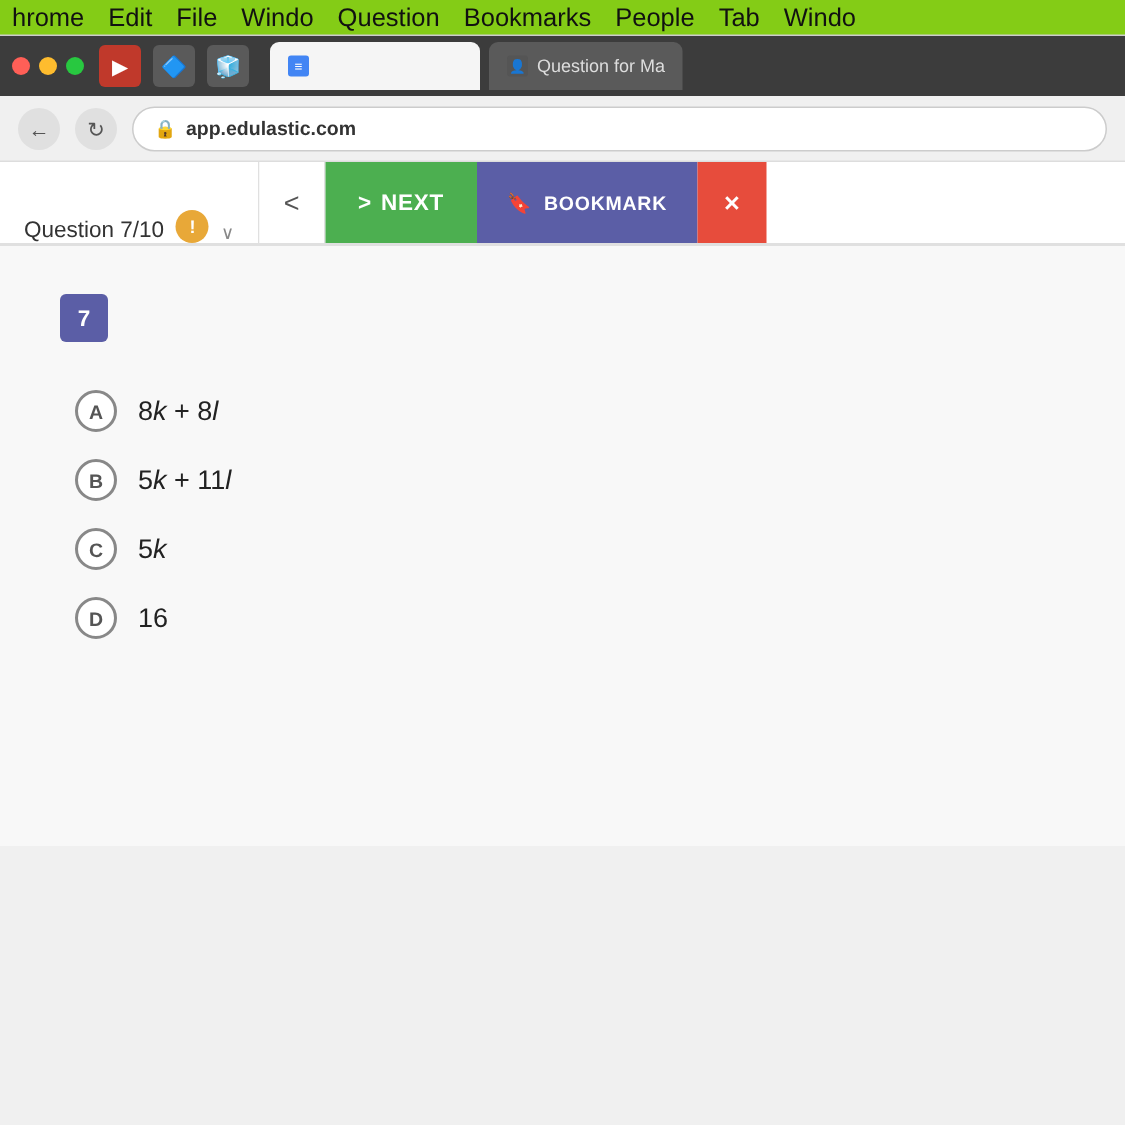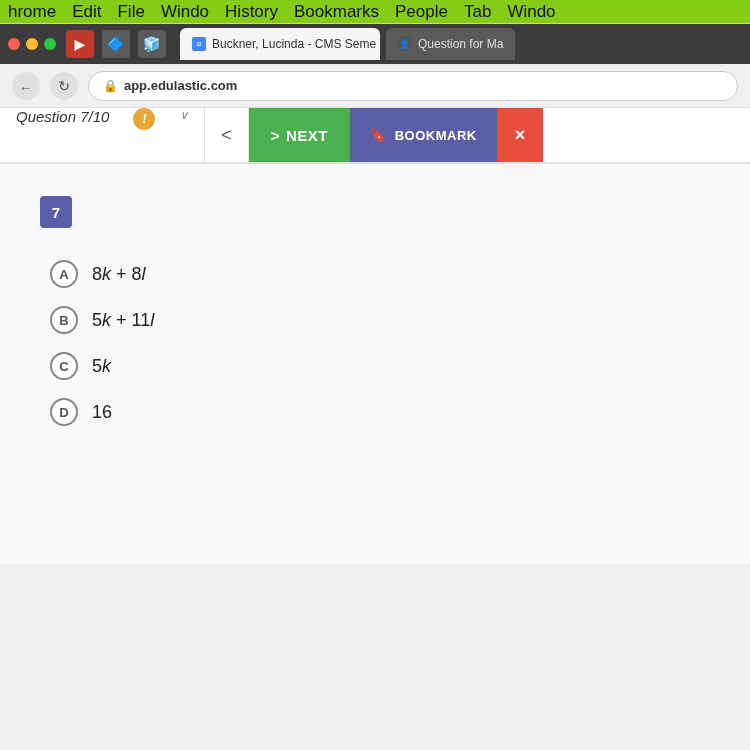--- a/index.html
+++ b/index.html
@@ -178,27 +178,26 @@
       background: white;
       height: 56px;
       display: flex;
       align-items: center;
       padding: 0;
       border-bottom: 2px solid #e0e0e0;
       gap: 0;
     }
     .question-indicator {
       display: flex;
-      align-items: flex-start;
+      align-items: flex-end;
       padding: 0 16px;
       height: 100%;
-      gap: 24px;
+      gap: 8px;
       border-right: 1px solid #e0e0e0;
       min-width: 160px;
-      font-style: italic;
     }
     .question-label {
       font-size: 15px;
       color: #333;
       font-weight: 400;
     }
     .alert-icon {
       background: #e8a838;
       color: white;
       border-radius: 50%;
@@ -336,21 +335,21 @@
     }
   </style>
 </head>
 <body>
 
 <div class="menu-bar">
   <span>hrome</span>
   <span>Edit</span>
   <span>File</span>
   <span>Windo</span>
-  <span>History</span>
+  <span>Question</span>
   <span>Bookmarks</span>
   <span>People</span>
   <span>Tab</span>
   <span>Windo</span>
 </div>
 
 <div class="tab-bar">
   <div class="tab-bar-controls">
     <div class="tab-circle red"></div>
     <div class="tab-circle yellow"></div>
@@ -358,21 +357,20 @@
   </div>
   <div class="tab-icons">
     <div class="tab-icon-btn red-icon">▶</div>
     <div class="tab-icon-btn">🔷</div>
     <div class="tab-icon-btn">🧊</div>
   </div>
   <div class="tab-item">
     <div class="tab-favicon">
       <span>≡</span>
     </div>
-    <span>Buckner, Lucinda - CMS Seme</span>
 
   </div>
   <div class="tab-item2">
     <div class="tab-favicon2">👤</div>
     <span>Question for Ma</span>
   </div>
 </div>
 
 <div class="address-bar">
   <button class="nav-btn">←</button>

